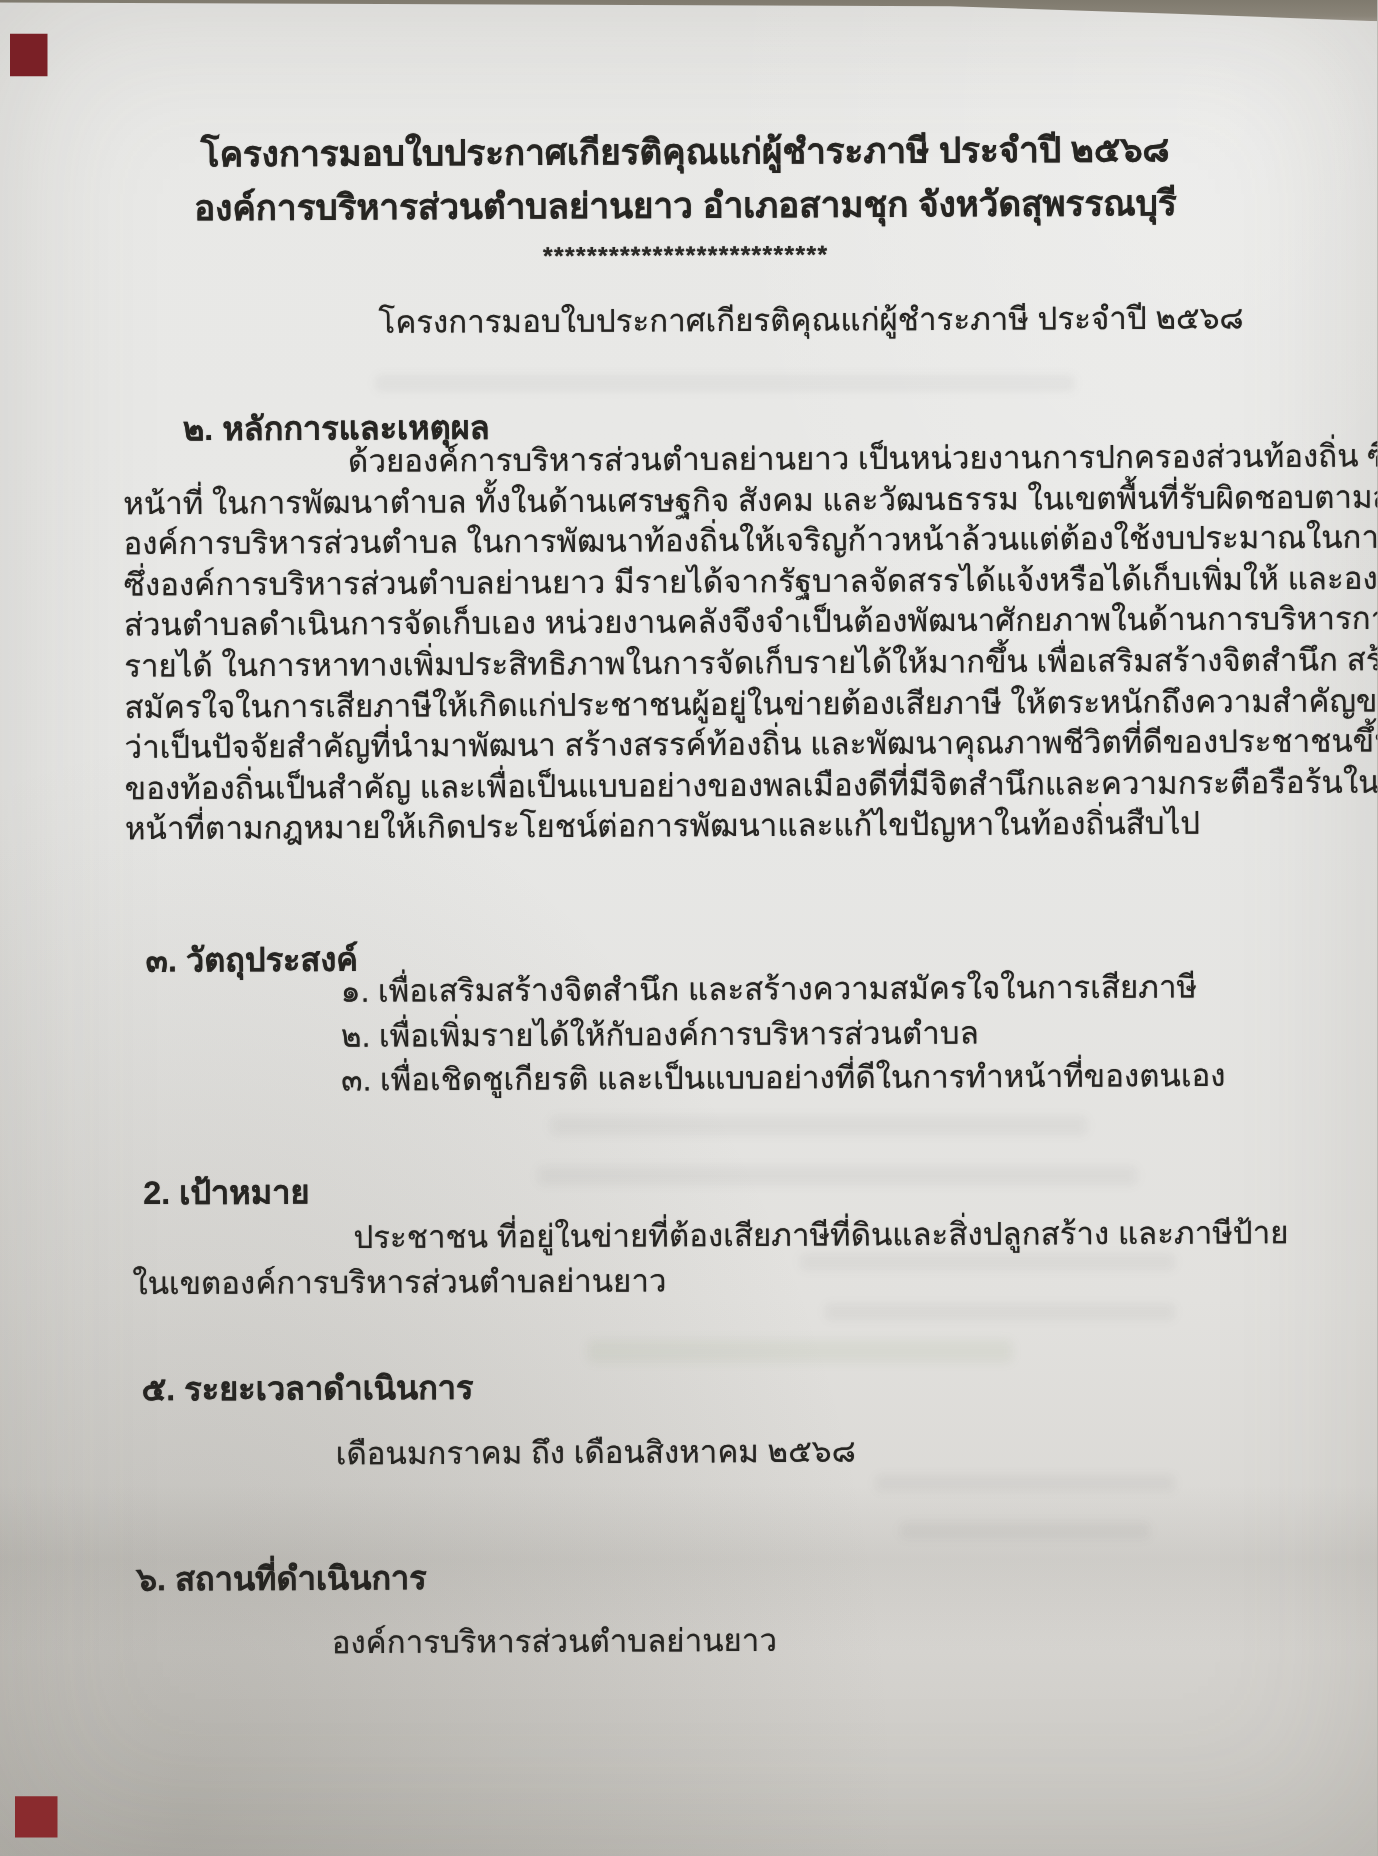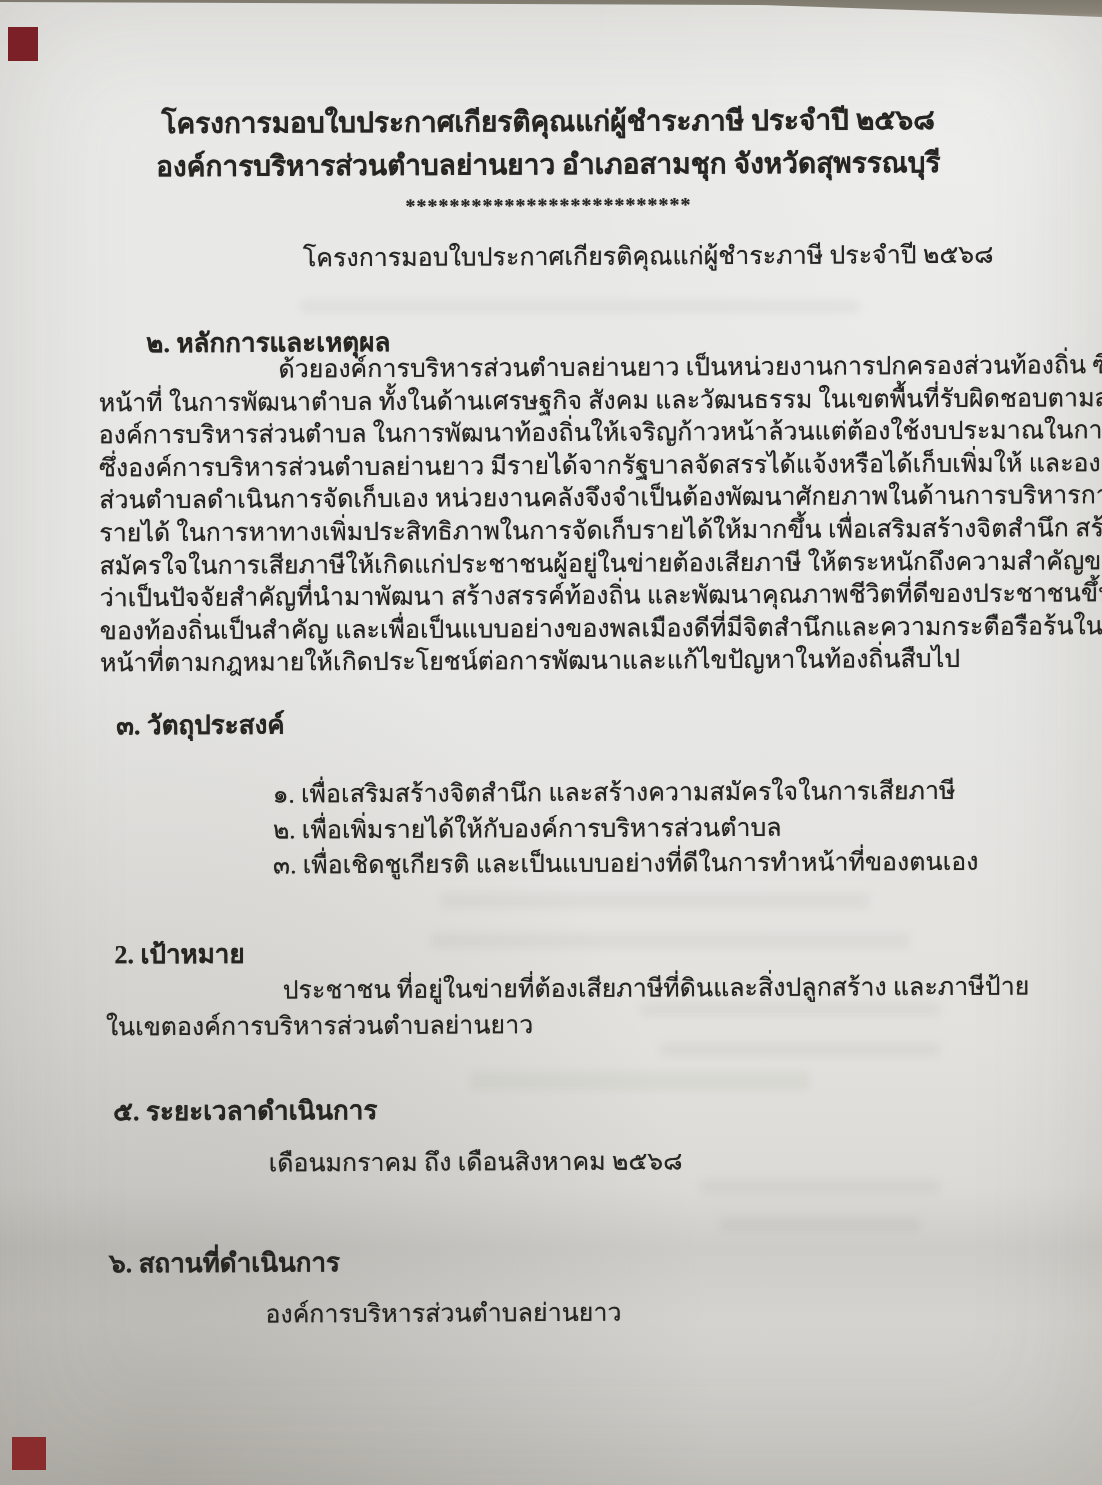--- a/index.html
+++ b/index.html
@@ -1,20 +1,20 @@
 <!DOCTYPE html>
 <html><head>
 <meta charset="utf-8">
 <style>
   html,body{margin:0;padding:0;background:#b7b4ad;}
   .photo{
     position:relative;
     width:1102px;height:1485px;
     overflow:hidden;
-    font-family:Liberation Serif, serif;
+    font-family:Liberation Sans, sans-serif;
     background:
       radial-gradient(ellipse at 14% 98%, rgba(88,85,76,0.22), transparent 42%),
       radial-gradient(ellipse at 88% 6%, rgba(255,255,255,0.22), transparent 30%),
       linear-gradient(to bottom, transparent 80%, rgba(110,107,98,0.10) 84%, transparent 89%),
       linear-gradient(180deg,#e9e9e7 0%,#e7e7e5 45%,#e2e1de 70%,#d6d4d0 88%,#c9c7c2 100%);
     box-shadow:inset 0 0 130px rgba(92,89,80,0.18);
   }
   .bg-edge-top{
     position:absolute;left:0;top:0;width:1102px;height:18px;
     background:linear-gradient(180deg,#7f7a6e 0%,#8a8478 70%,#9a948a 100%);
@@ -68,21 +68,21 @@
       <div class="pline">องค์การบริหารส่วนตำบล ในการพัฒนาท้องถิ่นให้เจริญก้าวหน้าล้วนแต่ต้องใช้งบประมาณในการจัดการ</div>
       <div class="pline">ซึ่งองค์การบริหารส่วนตำบลย่านยาว มีรายได้จากรัฐบาลจัดสรรได้แจ้งหรือได้เก็บเพิ่มให้  และองค์การบริหาร</div>
       <div class="pline">ส่วนตำบลดำเนินการจัดเก็บเอง  หน่วยงานคลังจึงจำเป็นต้องพัฒนาศักยภาพในด้านการบริหารการจัดเก็บ</div>
       <div class="pline">รายได้  ในการหาทางเพิ่มประสิทธิภาพในการจัดเก็บรายได้ให้มากขึ้น  เพื่อเสริมสร้างจิตสำนึก สร้างความ</div>
       <div class="pline">สมัครใจในการเสียภาษีให้เกิดแก่ประชาชนผู้อยู่ในข่ายต้องเสียภาษี ให้ตระหนักถึงความสำคัญของการเสียภาษี</div>
       <div class="pline">ว่าเป็นปัจจัยสำคัญที่นำมาพัฒนา สร้างสรรค์ท้องถิ่น และพัฒนาคุณภาพชีวิตที่ดีของประชาชนขึ้นอยู่กับรายได้</div>
       <div class="pline">ของท้องถิ่นเป็นสำคัญ  และเพื่อเป็นแบบอย่างของพลเมืองดีที่มีจิตสำนึกและความกระตือรือร้นในการปฏิบัติ</div>
       <div class="pline">หน้าที่ตามกฎหมายให้เกิดประโยชน์ต่อการพัฒนาและแก้ไขปัญหาในท้องถิ่นสืบไป</div>
     </div>
 
-    <div class="abs t-head" style="left:116px;top:702px;">๓. วัตถุประสงค์</div>
+    <div class="abs t-head" style="left:116px;top:745px;">๓. วัตถุประสงค์</div>
     <div class="abs objectives">
       <div>๑. เพื่อเสริมสร้างจิตสำนึก และสร้างความสมัครใจในการเสียภาษี</div>
       <div>๒. เพื่อเพิ่มรายได้ให้กับองค์การบริหารส่วนตำบล</div>
       <div>๓. เพื่อเชิดชูเกียรติ และเป็นแบบอย่างที่ดีในการทำหน้าที่ของตนเอง</div>
     </div>
 
     <div class="abs t-head" style="left:113px;top:931px;">2. เป้าหมาย</div>
     <div class="abs t-body" style="left:281px;top:968px;">ประชาชน ที่อยู่ในข่ายที่ต้องเสียภาษีที่ดินและสิ่งปลูกสร้าง  และภาษีป้าย</div>
     <div class="abs t-body" style="left:104px;top:1004px;">ในเขตองค์การบริหารส่วนตำบลย่านยาว</div>
 

